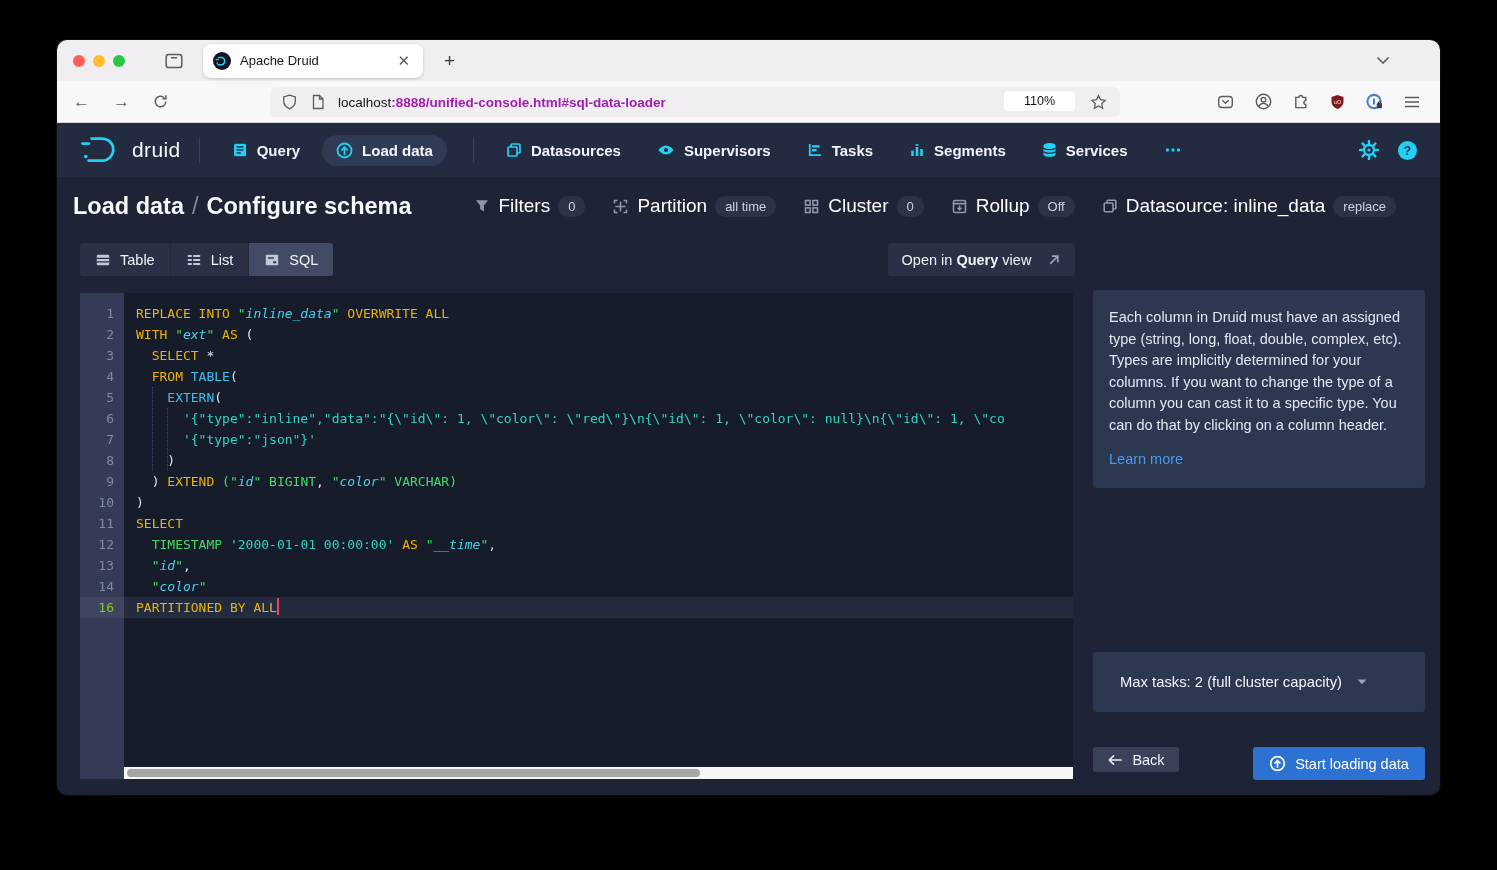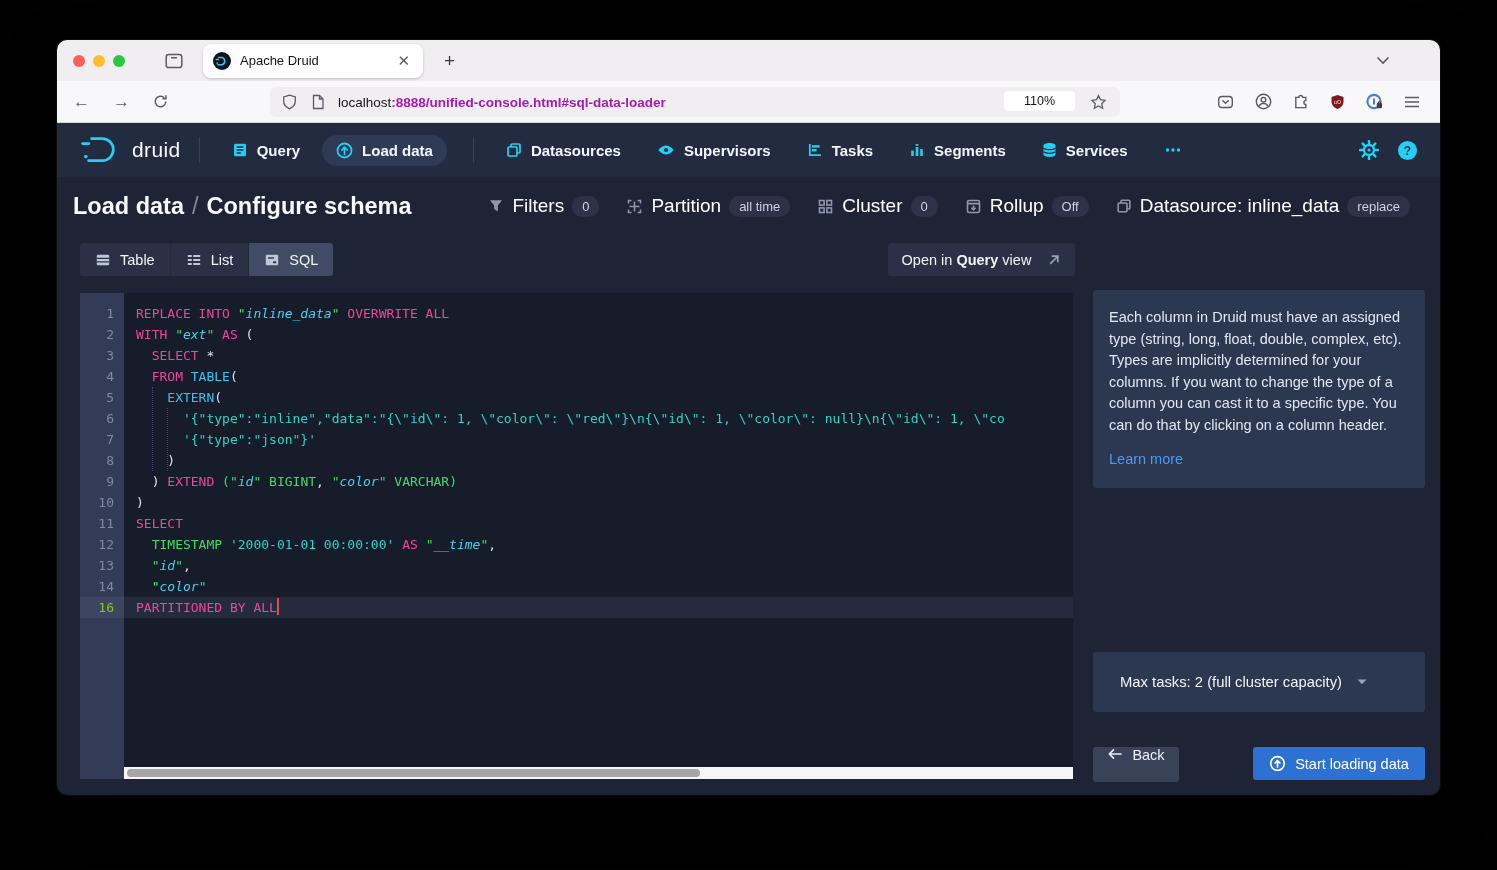--- a/index.html
+++ b/index.html
@@ -44,21 +44,21 @@
   .brand { display:flex; align-items:center; }
   .wordmark { font-size:21px; font-weight:500; color:#f7fafc; letter-spacing:.4px; margin-left:7px; }
   .vdiv { width:1px; height:26px; background:#3a4258; margin:0 18px; }
   .nav-item { display:flex; align-items:center; gap:9px; padding:7px 14px; border-radius:18px;
               margin-right:8px; }
   .nav-item .nav-label { font-size:15px; font-weight:600; color:#f2f5fa; white-space:nowrap; }
   .nav-item.active { background:#2f3a55; }
   .icn { display:inline-flex; align-items:center; }
   .bar-right { margin-left:auto; display:flex; align-items:center; gap:18px; }
 
-  .pagehead { position:absolute; left:16px; right:30px; top:60px; height:46px;
+  .pagehead { position:absolute; left:16px; right:44px; top:60px; height:46px;
               display:flex; align-items:center;text-align:right; }
   .crumb { font-size:23.5px; font-weight:600; color:#f7f9fc; white-space:nowrap; }
   .crumb .sep { color:#7f88a0; font-weight:400; padding:0 8px; }
   .chips { margin-left:auto; display:flex; align-items:center; gap:27px; }
   .chip { display:flex; align-items:center; gap:8px; }
   .chip-label { font-size:19px; color:#ffffff; white-space:nowrap; }
   .badge { background:#2c3349; color:#ccd3e2; border-radius:10px; padding:3px 10px; font-size:13px;
            white-space:nowrap; }
 
   .tabsrow { position:absolute; left:23px; top:120px; height:33px; display:flex; }
@@ -75,42 +75,42 @@
   
   .editor { position:absolute; left:23px; top:170px; width:993px; height:486px; background:#171c2b;
             font-family:"DejaVu Sans Mono", monospace; font-size:13px; line-height:21px; }
   .gutter-bg { position:absolute; left:0; top:0; bottom:12px; width:44px; background:#343b56; }
   .lines { position:absolute; left:0; right:0; top:0; bottom:12px; overflow:hidden; padding-top:10px; }
   .cl { display:flex; height:21px; }
   .cl .g { width:44px; flex:none; color:#7f89a6; text-align:right; padding-right:10px; }
   .cl .c { flex:1; padding-left:12px; white-space:pre; overflow:hidden; }
   .cl.active { background:#252b3e; }
   .cl.active .g { background:#3e4560; color:#84cc16; }
-  .tk-kw{color:#ec4899}.tk-fn{color:#3ac0ee}.tk-ty{color:#41dd63}
+  .tk-kw{color:#eab308}.tk-fn{color:#3ac0ee}.tk-ty{color:#41dd63}
   .tk-str{color:#32d3c5}.tk-q{color:#41dd63}.tk-id{color:#46d3ee;font-style:italic}
   .tk-pn{color:#dde2ec}
   .caret { display:inline-block; width:2px; height:17px; background:#e5484d; vertical-align:-3px; }
   .guide { position:absolute; width:0; border-left:1px dotted #3f4a6b; }
   .hsb { position:absolute; left:0; right:0; bottom:0; height:12px; display:flex; }
   .hsb .corner { width:44px; background:#343b56; }
   .hsb .track { flex:1; background:#f6f6f6; position:relative; }
   .hsb .thumb { position:absolute; left:3px; top:2px; width:573px; height:8px; border-radius:4px; background:#a6a6a6; }
 
   
   .sidecol { position:absolute; left:1036px; top:167px; width:332px; height:490px; }
   .callout { background:#2c3750; border-radius:3px; padding:17px 16px; color:#e2e8f2;
              font-size:14.5px; line-height:21.5px; }
   .callout p + p { }
   .learnmore { margin-top:13px; color:#4a9af5; font-size:14.5px; }
   .maxtasks { position:absolute; top:362px; left:0; right:0; height:60px; background:#2c3750;
               border-radius:3px; display:flex; align-items:center; padding:0 27px; gap:14px;
               color:#f2f5fa; font-size:14.8px; }
   .footerrow { position:absolute; top:457px; left:0; right:0; display:flex; justify-content:space-between; }
-  .backbtn { width:86px; height:35px; background:#3a4259; border-radius:3px; display:flex;
-             align-items:flex-start; justify-content:center; gap:9px; color:#eef2f8; font-size:14.5px; }
+  .backbtn { width:86px; height:25px; background:#3a4259; border-radius:3px; display:flex;
+             align-items:center; justify-content:center; gap:9px; color:#eef2f8; font-size:14.5px; }
   .startbtn { width:172px; height:33px; background:#2d72d2; border-radius:3px; display:flex;
               align-items:center; justify-content:center; gap:9px; color:#fff; font-size:14.5px; }
 </style>
 </head>
 <body>
 
 <div class="stage">
   <div class="window">
 
     <div class="tabstrip">

